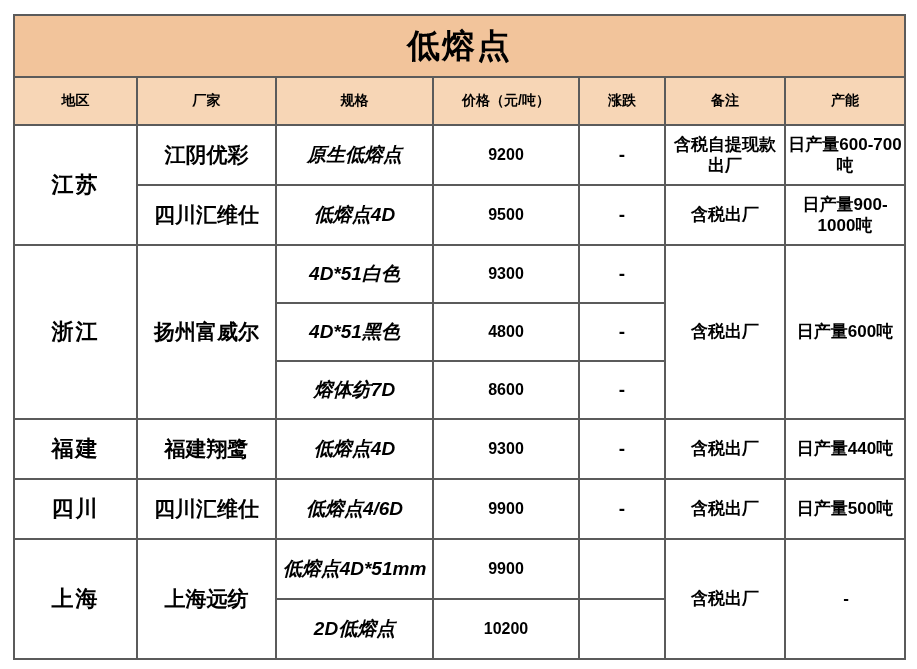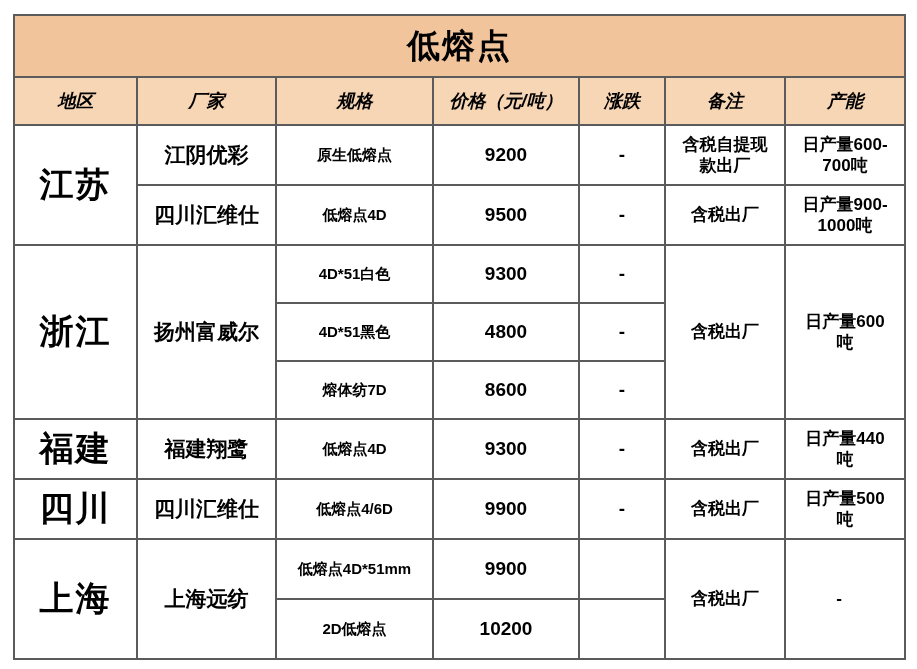--- a/index.html
+++ b/index.html
@@ -23,55 +23,55 @@
     border-collapse: collapse;
     table-layout: fixed;
     width: 891px;
     margin: 14px 13px 0 13px;
   }
   table.price-table td,
   table.price-table th {
     border: 2px solid #5b5b5b;
     text-align: center;
     vertical-align: middle;
-    padding: 2px 15px;
+    padding: 2px 1px;
     font-weight: bold;
     background: #ffffff;
   }
   
   .title-cell {
     background: #f2c49b !important;
     font-size: 33px;
     letter-spacing: 2px;
     height: 56px;
     font-weight: bold;
   }
   
   .hdr td {
     background: #f7d6b6 !important;
-    font-size: 18px;
+    font-size: 14px;
     height: 42px;
-    font-style: italic;
   }
   
   .region {
-    font-size: 34px;
+    font-size: 22px;
     letter-spacing: 2px;
   }
   
   .maker {
     font-size: 21px;
   }
   
   .spec {
-    font-size: 15px;
+    font-size: 19px;
+    font-style: italic;
   }
   
   .price {
-    font-size: 19px;
+    font-size: 16px;
   }
   
   .change {
     font-size: 19px;
   }
   
   .note {
     font-size: 17px;
     line-height: 1.25;
     margin-top: 8px;

